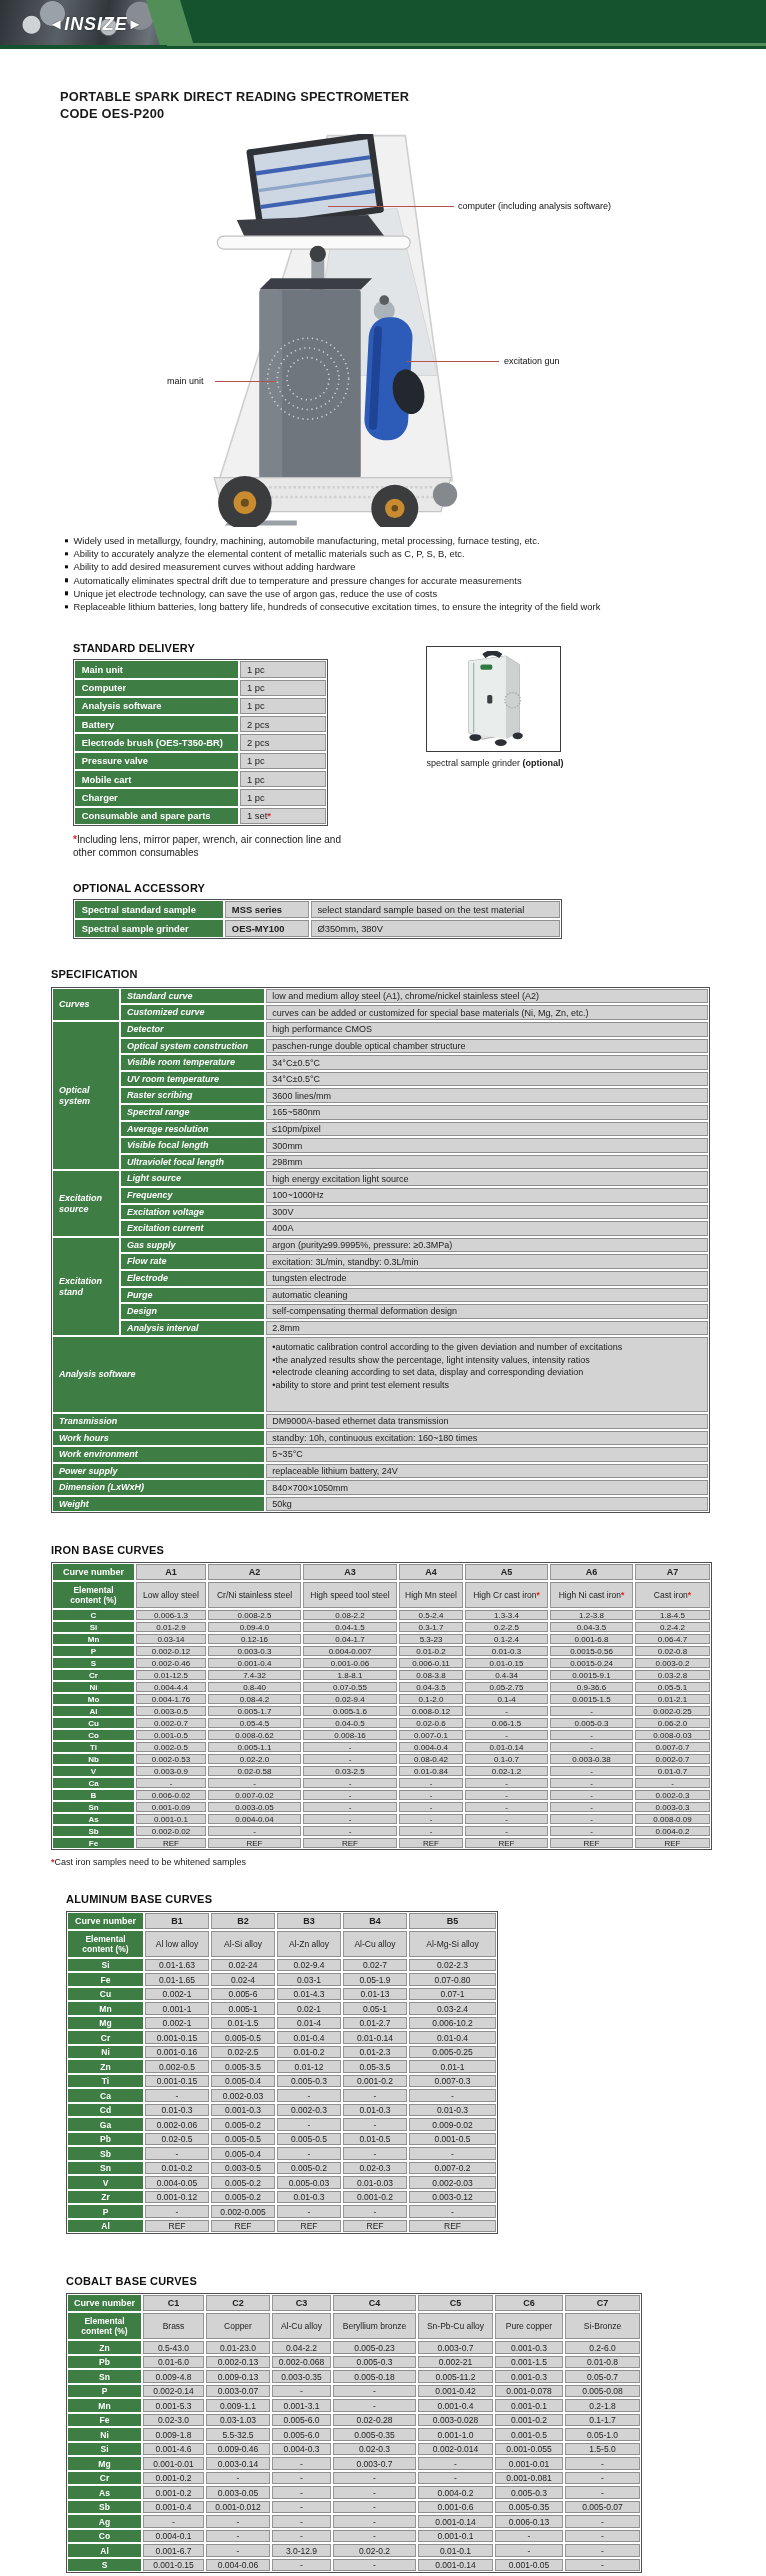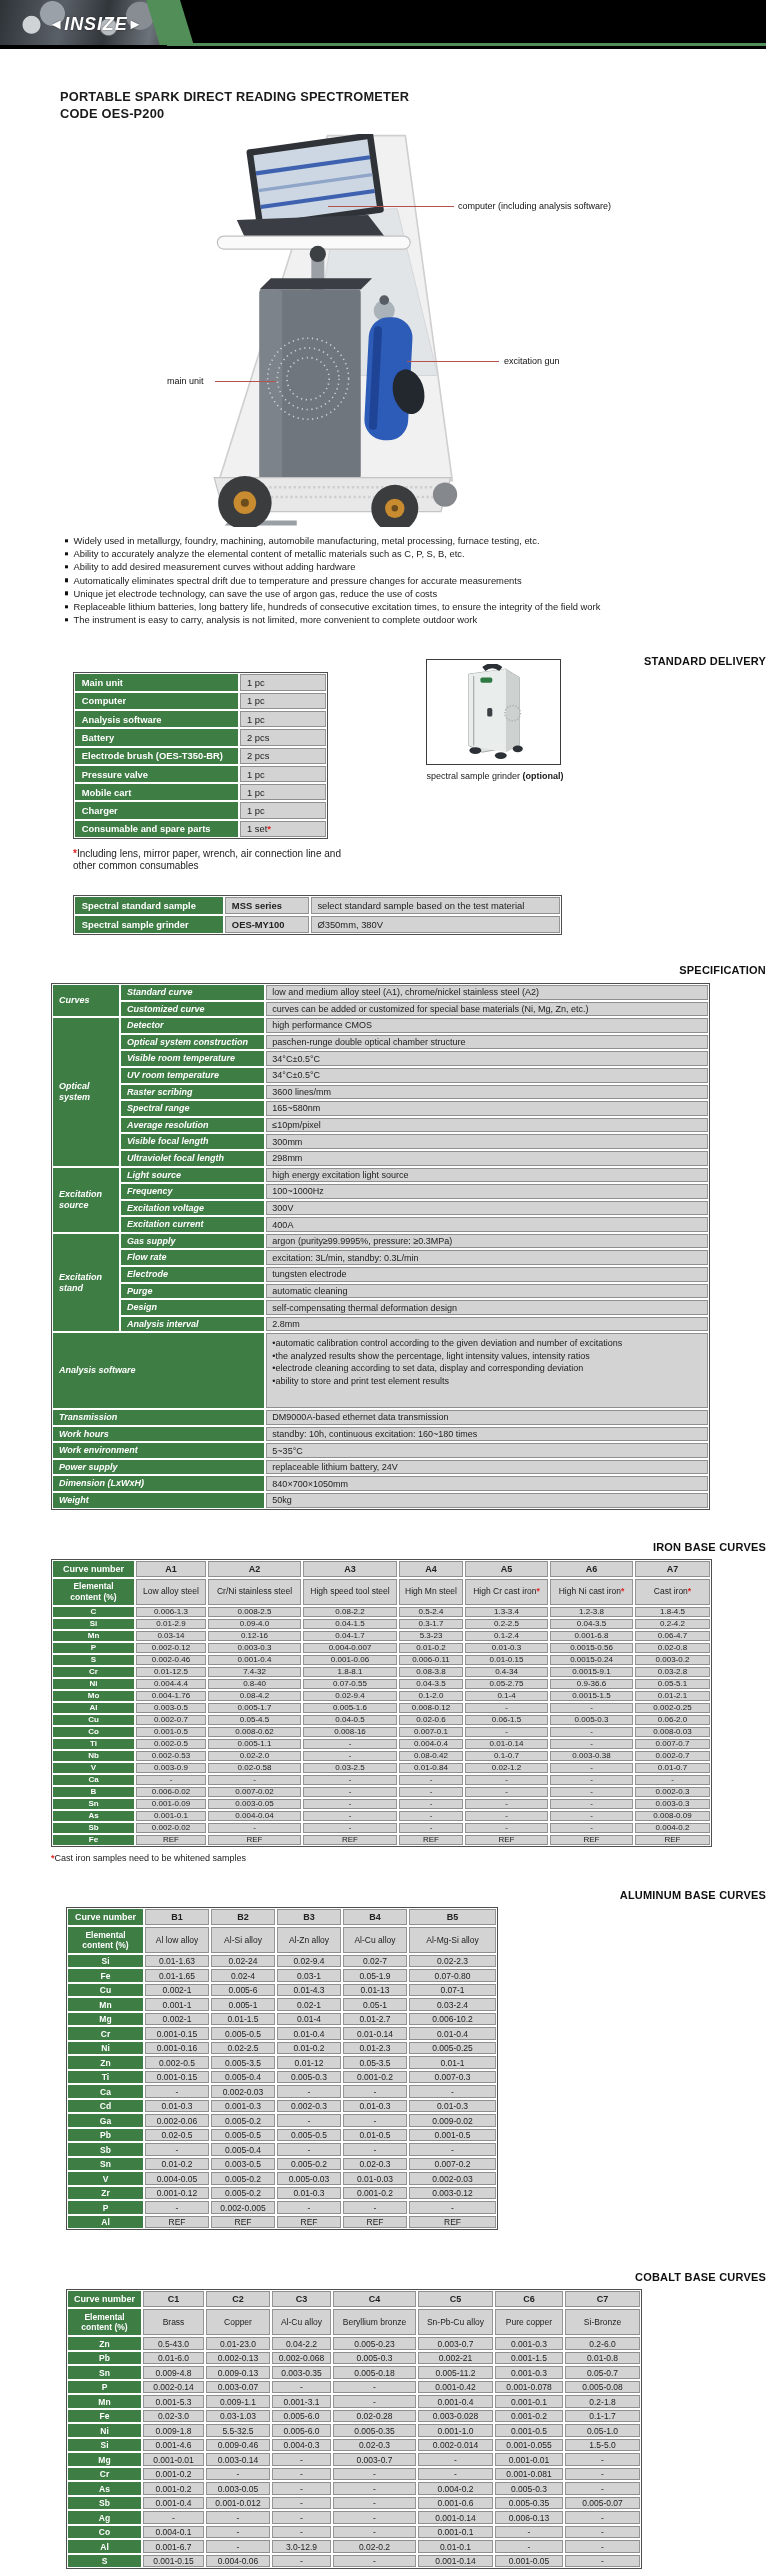--- a/index.html
+++ b/index.html
@@ -1,21 +1,21 @@
 <!DOCTYPE html>
 <html style="font-size:13.6px"><head>
 <meta charset="utf-8">
 <style>
   * { box-sizing: border-box; margin: 0; padding: 0; }
   body {
     width: 766px; min-height: 2576px; margin: 0 auto; background: #ffffff;
     font-family: "Liberation Sans", "DejaVu Sans", sans-serif; color: #1a1a1a;
   }
   
-  .header { position: relative; height: 49px; background: #000000; overflow: hidden; }
+  .header { position: relative; height: 49px; background: #14532d; overflow: hidden; }
   .logo-photo {
     position: absolute; left: 0; top: 0; width: 175px; height: 45px;
     background:
       radial-gradient(circle at 18% 55%, #cfd3d6 0 8.5px, transparent 9.4px),
       radial-gradient(circle at 30% 30%, #9aa1a8 0 12px, #55595e 12.8px, transparent 13.6px),
       radial-gradient(circle at 62% 60%, #b8bdc2 0 7.7px, #6b7076 8.5px, transparent 9.4px),
       radial-gradient(circle at 80% 35%, #878d93 0 13.6px, transparent 14.5px),
       linear-gradient(100deg, #2e3338 0%, #5a6067 35%, #31363b 60%, #6d737a 85%, #3a3f44 100%);
     clip-path: polygon(0 0, 146px 0, 172px 100%, 0 100%);
   }
@@ -35,21 +35,21 @@
   .title-line { font-size: 12.8px; font-weight: bold; line-height: 17px; letter-spacing: 0.2px; }
   
   .figure { position: relative; height: 400px; margin-top: 6.8px; }
   .fig-label { position: absolute; font-size: 9px; color: #111; white-space: nowrap; }
   .leader { position: absolute; height: 1.7px; background: #b5524d; }
   
   .features { margin: 5.1px 0 0 65px; list-style: none; }
   .features li { font-size: 9.4px; line-height: 13.2px; display: flex; align-items: baseline; }
   .features .sq { width: 3.4px; height: 3.4px; background: #111; margin-right: 5.1px; flex: 0 0 3.4px; transform: translateY(-1.7px); }
   
-  .sec-title { font-size: 11px; font-weight: bold; letter-spacing: 0.2px; color: #101010; text-align: right; }
+  .sec-title { font-size: 11px; font-weight: bold; letter-spacing: 0.2px; color: #101010; }
   
   table { border-collapse: separate; border-spacing: 0; }
   .tbl { border: 1.7px solid #4e4e4e; background: #fff; }
   .tbl td { border: 0.9px solid #fff; vertical-align: middle; }
   td.g {
     background: #3e7d44; color: #fff; font-weight: bold;
     border-top: 0.9px solid #fff; border-bottom: 0.9px solid #fff;
   }
   td.val {
     background: #d3d3d3; color: #222;
@@ -185,24 +185,20 @@
       <span>Automatically eliminates spectral drift due to temperature and pressure changes for accurate measurements</span>
     </li>
     <li>
       <span class="sq"></span>
       <span>Unique jet electrode technology, can save the use of argon gas, reduce the use of costs</span>
     </li>
     <li>
       <span class="sq"></span>
       <span>Replaceable lithium batteries, long battery life, hundreds of consecutive excitation times, to ensure the integrity of the field work</span>
     </li>
-    <li>
-      <span class="sq"></span>
-      <span>The instrument is easy to carry, analysis is not limited, more convenient to complete outdoor work</span>
-    </li>
   </ul>
 
 <div class="delivery-wrap">
   <div class="sec-title">STANDARD DELIVERY</div>
   <table class="tbl delivery-table">
     <colgroup>
         <col style="width:167px">
         <col style="width:89px">
       </colgroup>
     <tbody>
@@ -258,20 +254,21 @@
       <path d="M36,6 q10,-8 20,0" fill="none" stroke="#2b3037" stroke-width="6"></path>
       <ellipse cx="26" cy="102" rx="7" ry="4" fill="#2b3037"></ellipse>
       <ellipse cx="56" cy="108" rx="7" ry="4" fill="#2b3037"></ellipse>
       <ellipse cx="76" cy="100" rx="6" ry="4" fill="#2b3037"></ellipse>
     </svg>
   </div>
   <div class="grinder-caption"><span>spectral sample grinder </span><b>(optional)</b></div>
 </div>
 
 <div class="optional-wrap">
+  <div class="sec-title">OPTIONAL ACCESSORY</div>
   <table class="tbl optional-table">
     <colgroup>
         <col style="width:164px">
         <col style="width:92px">
         <col style="width:279px">
       </colgroup>
     <tbody>
         <tr>
           <td class="g">Spectral standard sample</td>
           <td class="val code">MSS series</td>

